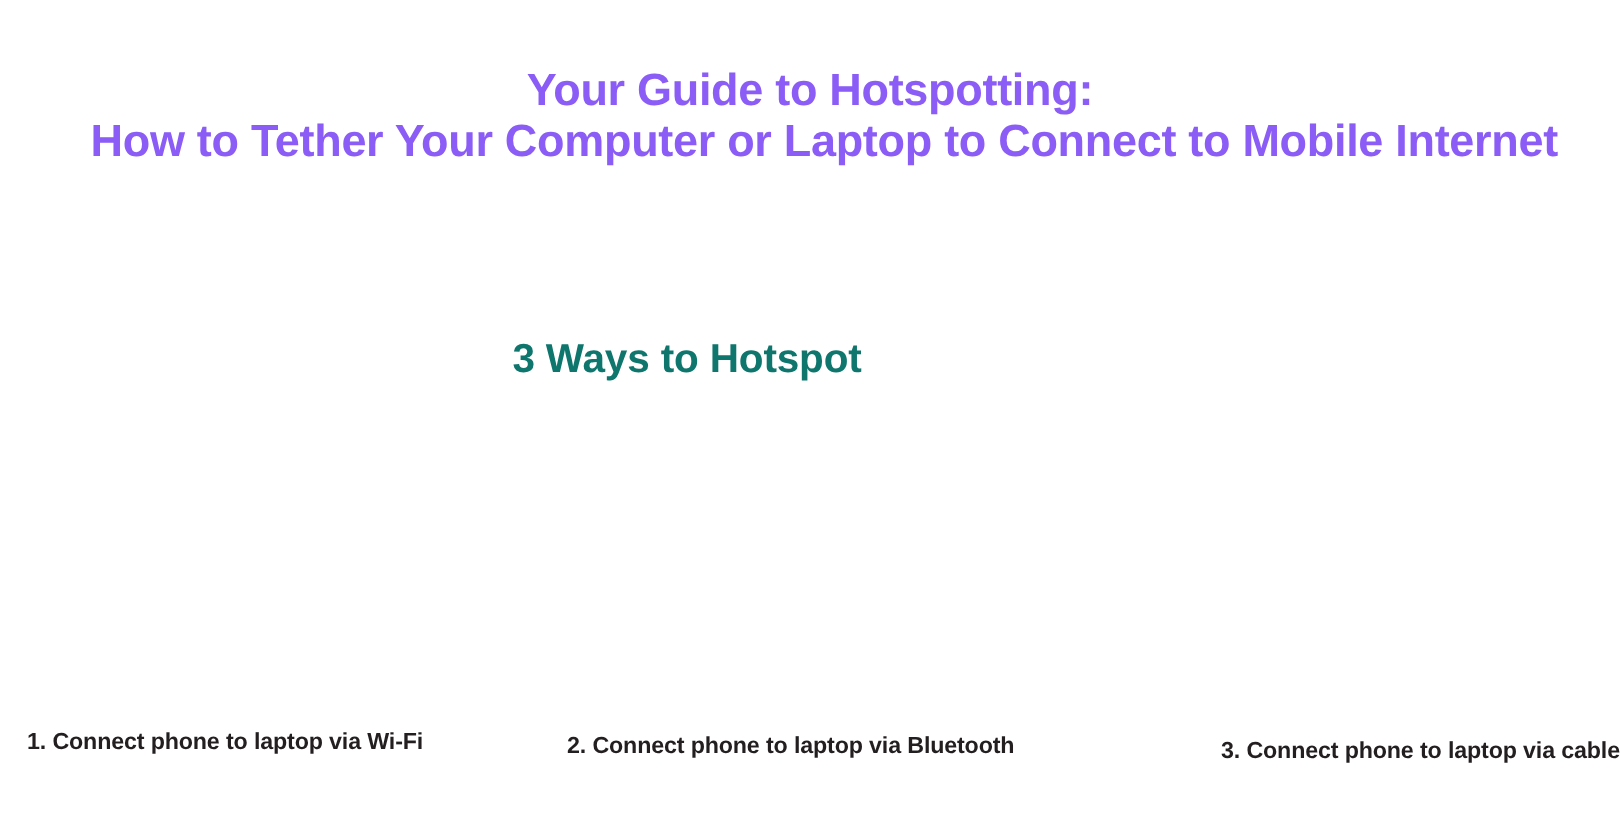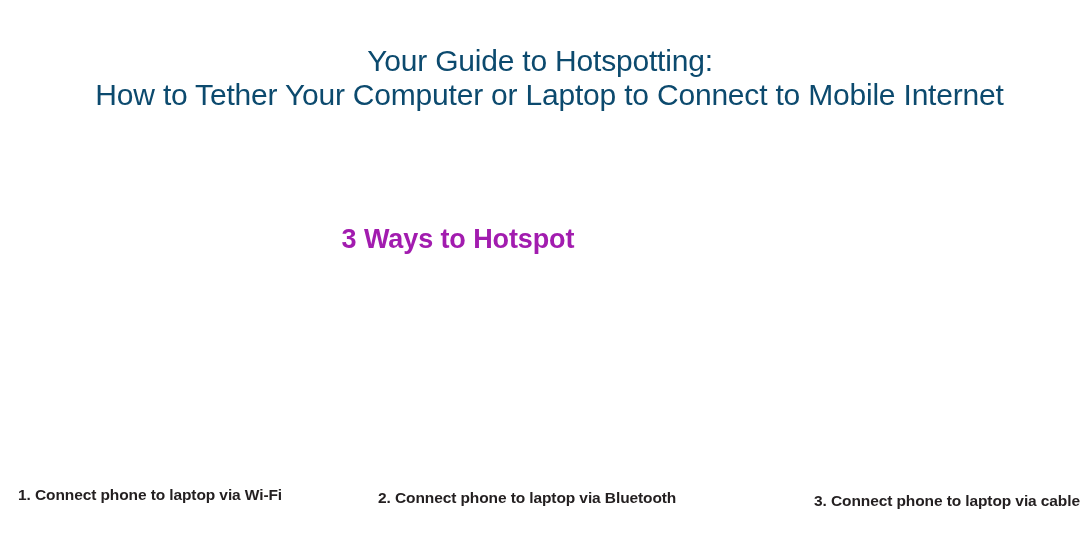--- a/index.html
+++ b/index.html
@@ -22,42 +22,42 @@
     box-sizing: border-box;
   }
   .title-block {
     position: absolute;
     top: 44px;
     left: 0;
     width: 1080px;
     text-align: center;
   }
   .title-line {
-    font-weight: normal;
-    color: #0c4a6e;
+    font-weight: bold;
+    color: #8b5cf6;
     letter-spacing: -0.2px;
     line-height: 1.12;
     white-space: nowrap;
   }
   .title-line-1 {
     font-size: 30px;
   }
   .title-line-2 {
     font-size: 30px;
     margin-left: 19px;
   }
   .section-heading {
     position: absolute;
     top: 224px;
     left: 0;
     width: 938px;
     text-align: center;
     font-size: 27px;
     font-weight: bold;
-    color: #a21caf;
+    color: #0f766e;
     letter-spacing: -0.1px;
   }
   
   .section-heading > span {
     display: inline-block;
     transform: translateX(-11px);
   }
   .captions {
     position: absolute;
     left: 0;

